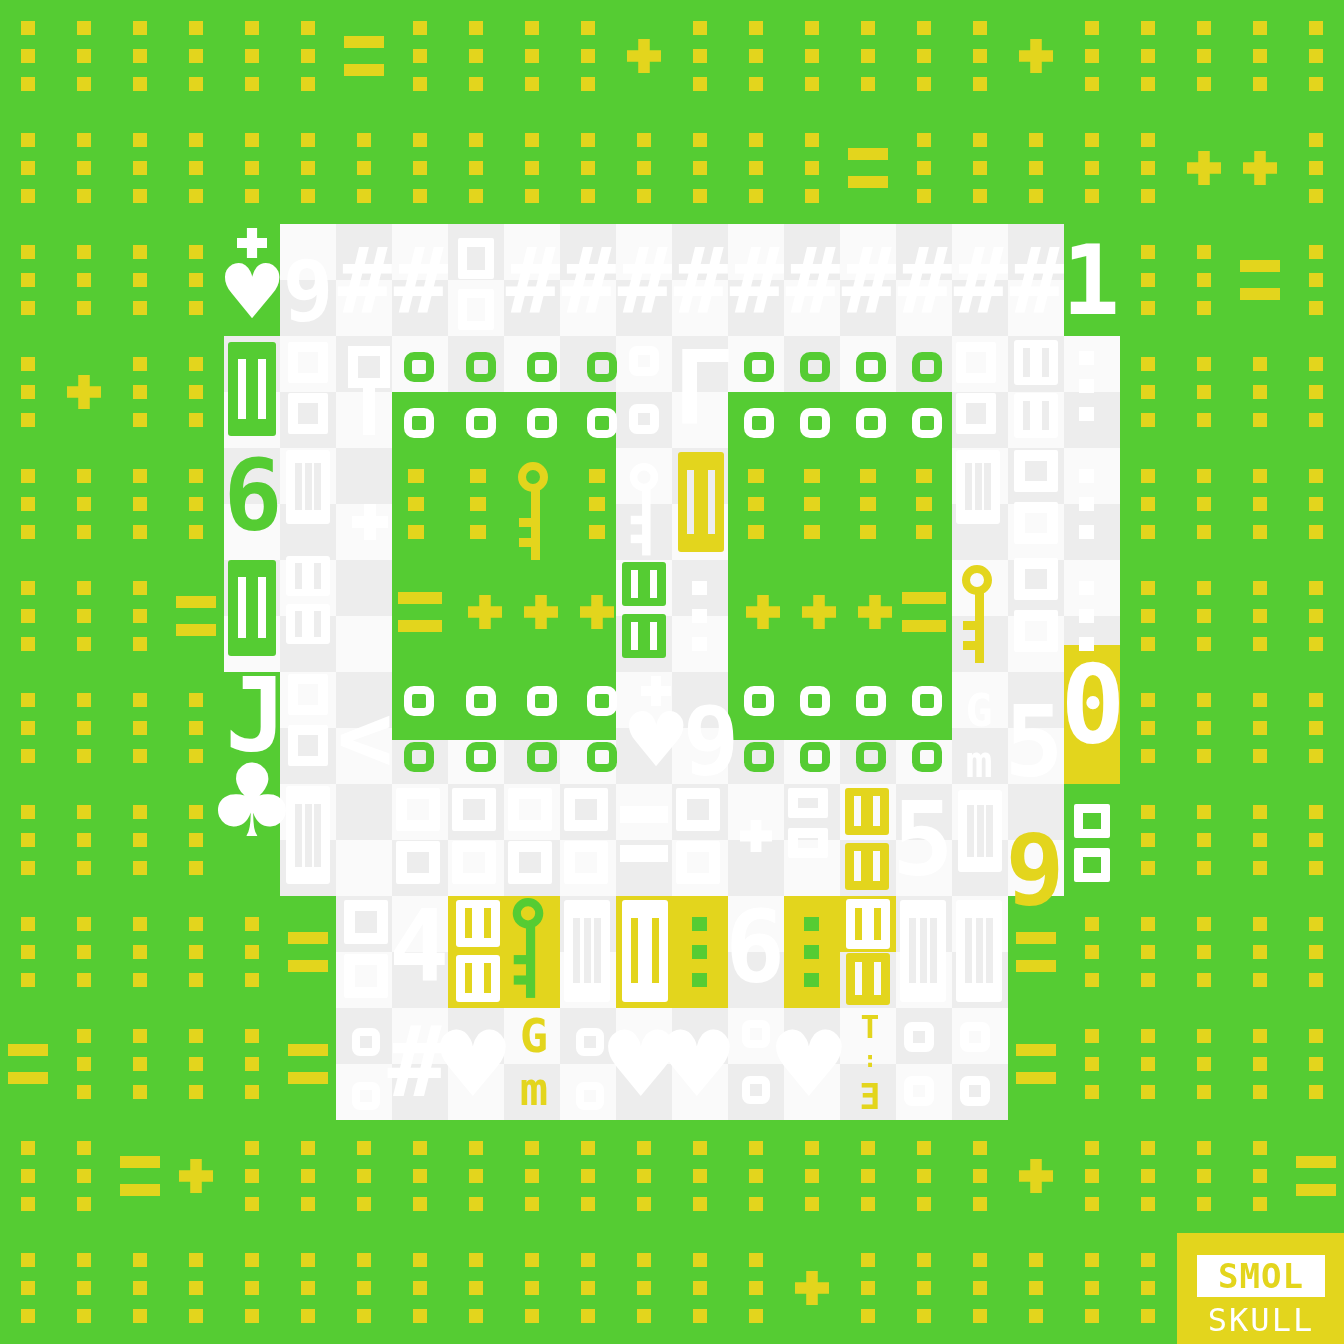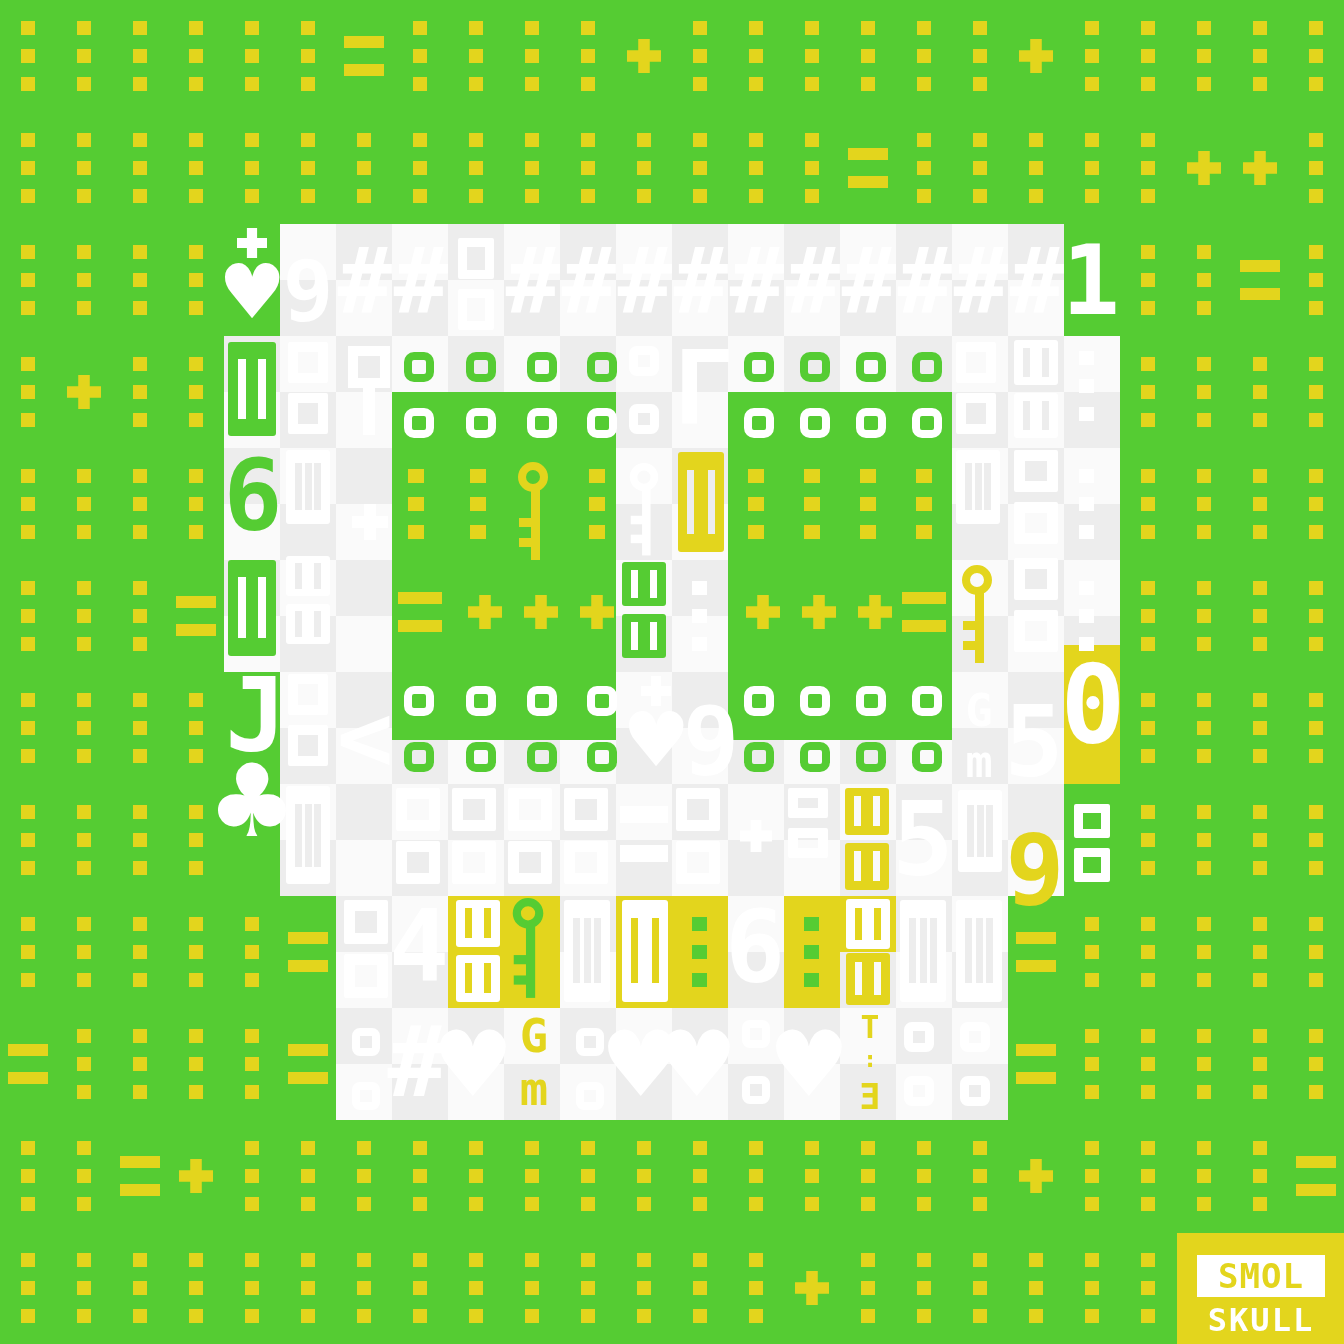--- a/index.html
+++ b/index.html
@@ -13,21 +13,21 @@
   .abs{position:absolute;box-sizing:border-box;}
   .glyph-char{
     position:absolute;box-sizing:border-box;
     display:flex;align-items:center;justify-content:center;
     font-weight:bold;line-height:1;white-space:pre;
   }
   #logo-box{position:absolute;box-sizing:border-box;}
   #logo-line1{position:absolute;display:flex;align-items:center;justify-content:center;
     font-weight:bold;letter-spacing:1px;}
   #logo-line2{position:absolute;display:flex;align-items:flex-end;justify-content:center;
-    font-weight:bold;letter-spacing:2px;}
+    font-weight:normal;letter-spacing:2px;}
 </style>
 </head>
 <body>
 
 <div id="stage" style="background: rgb(85, 204, 51);">
   <div class="layer" id="dots-layer">
       <div class="abs" style="left: 21px; top: 21px; width: 14px; height: 14px; background: rgb(227, 213, 29);"></div>
       <div class="abs" style="left: 21px; top: 49px; width: 14px; height: 14px; background: rgb(227, 213, 29);"></div>
       <div class="abs" style="left: 21px; top: 77px; width: 14px; height: 14px; background: rgb(227, 213, 29);"></div>
       <div class="abs" style="left: 21px; top: 133px; width: 14px; height: 14px; background: rgb(227, 213, 29);"></div>

